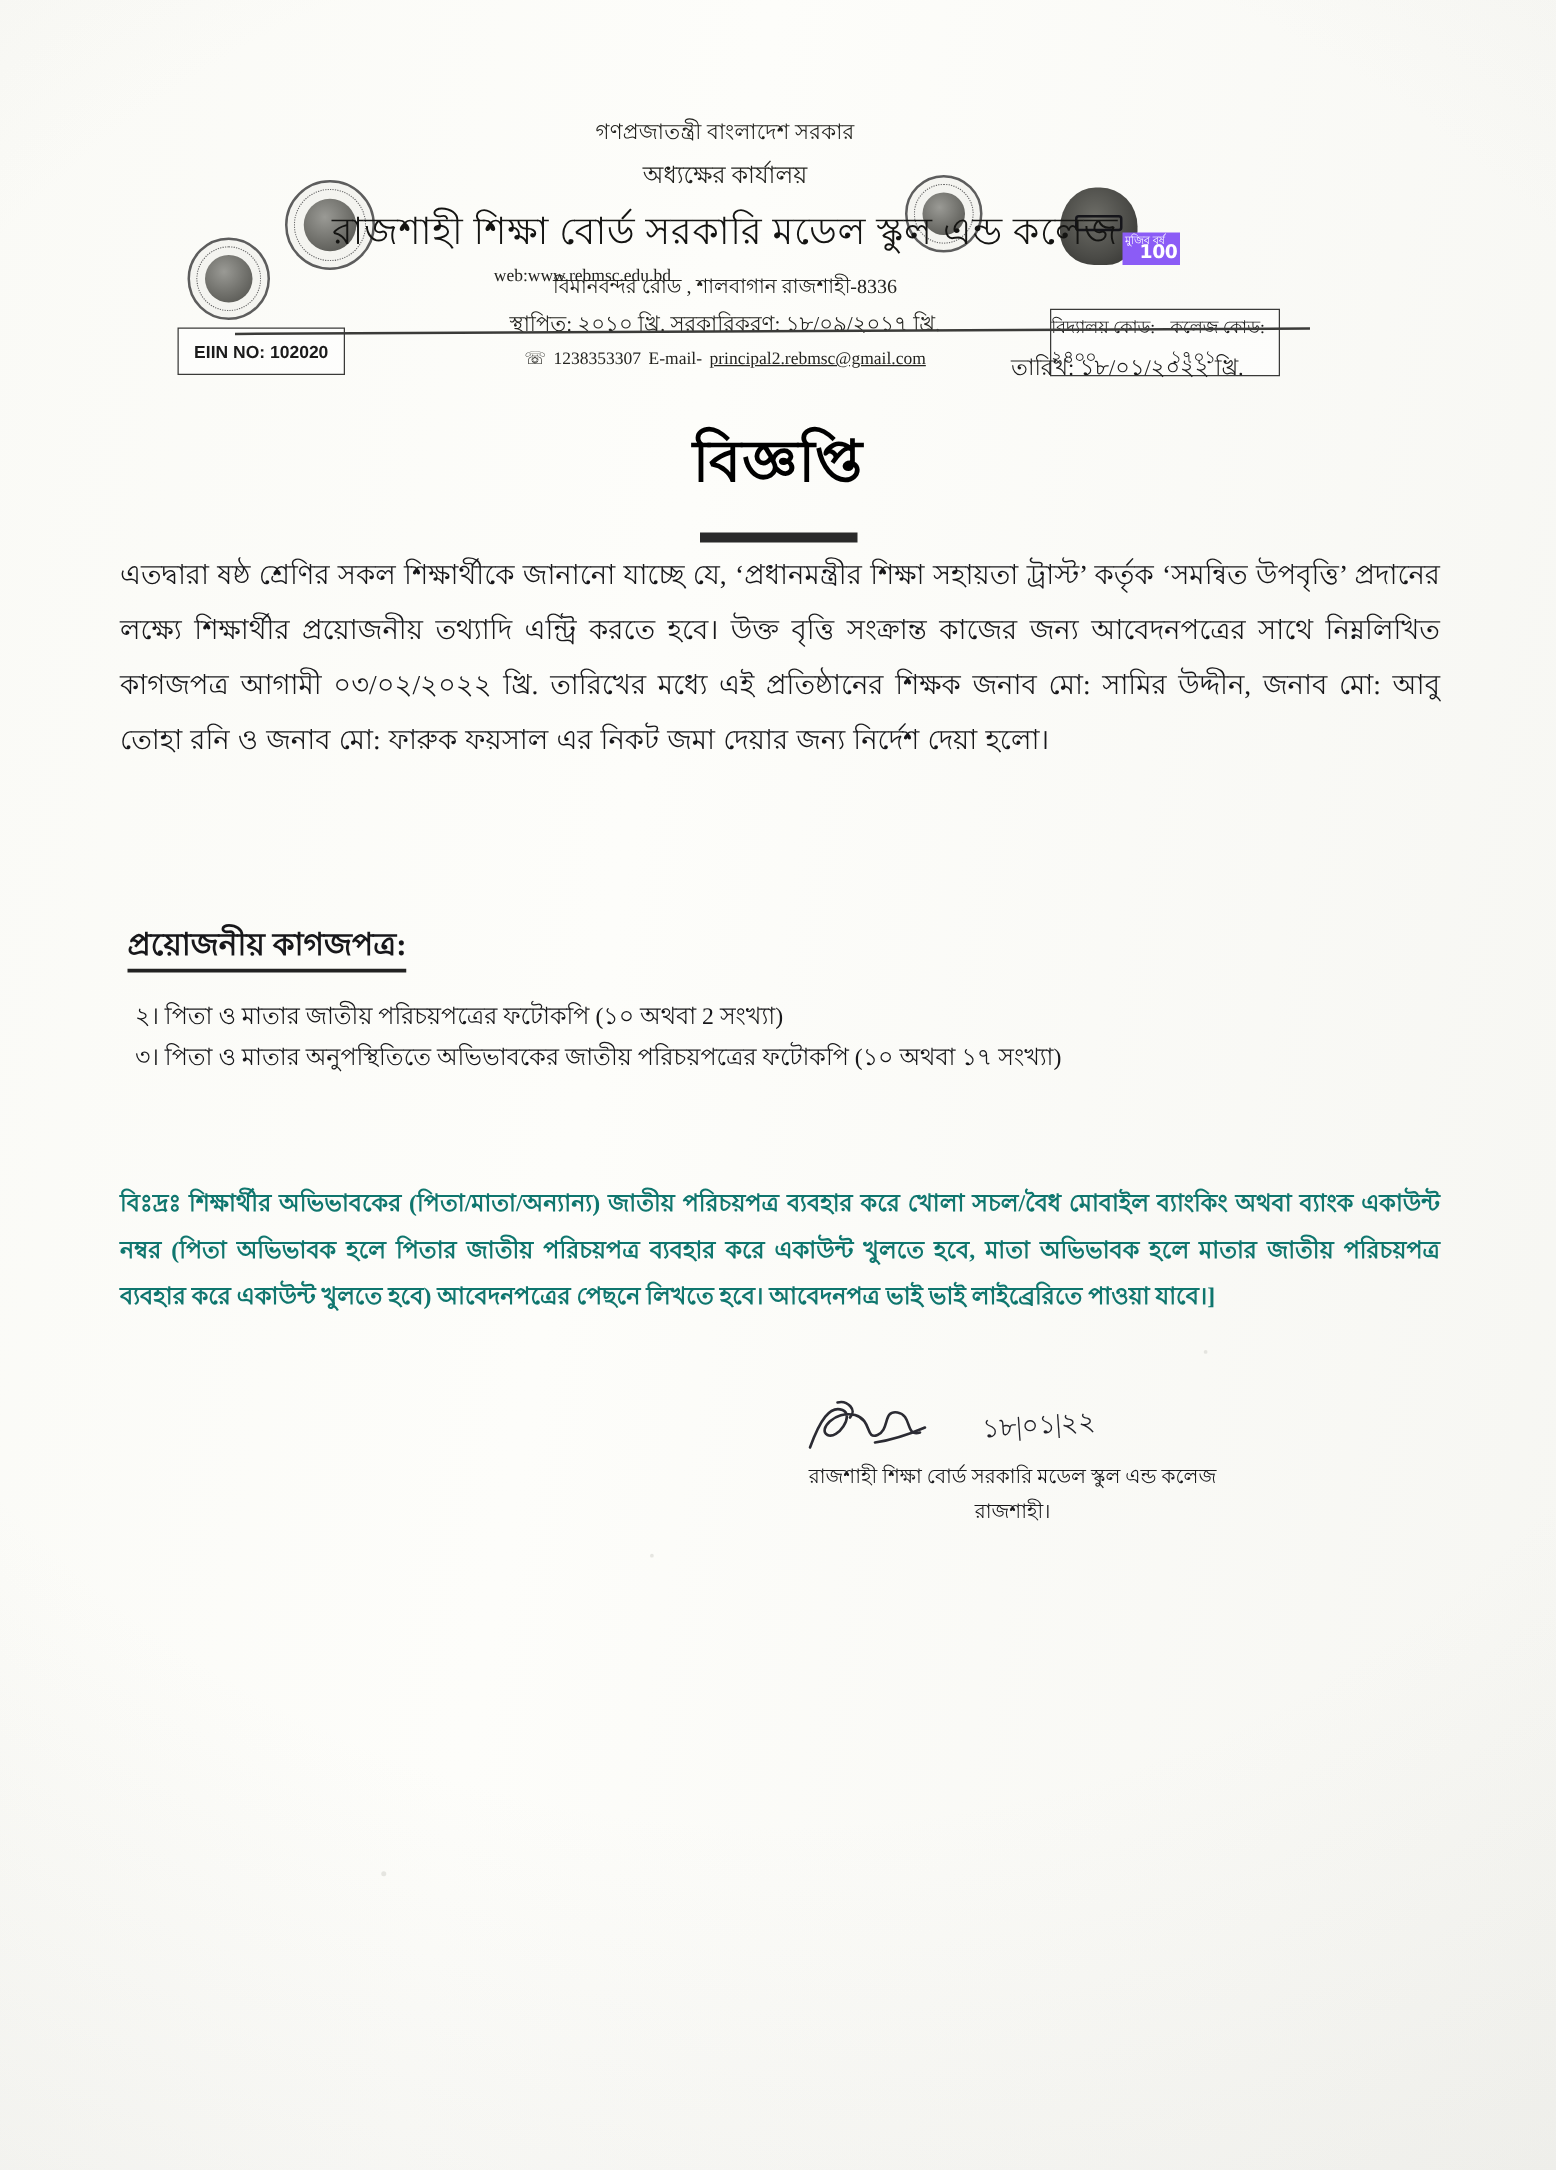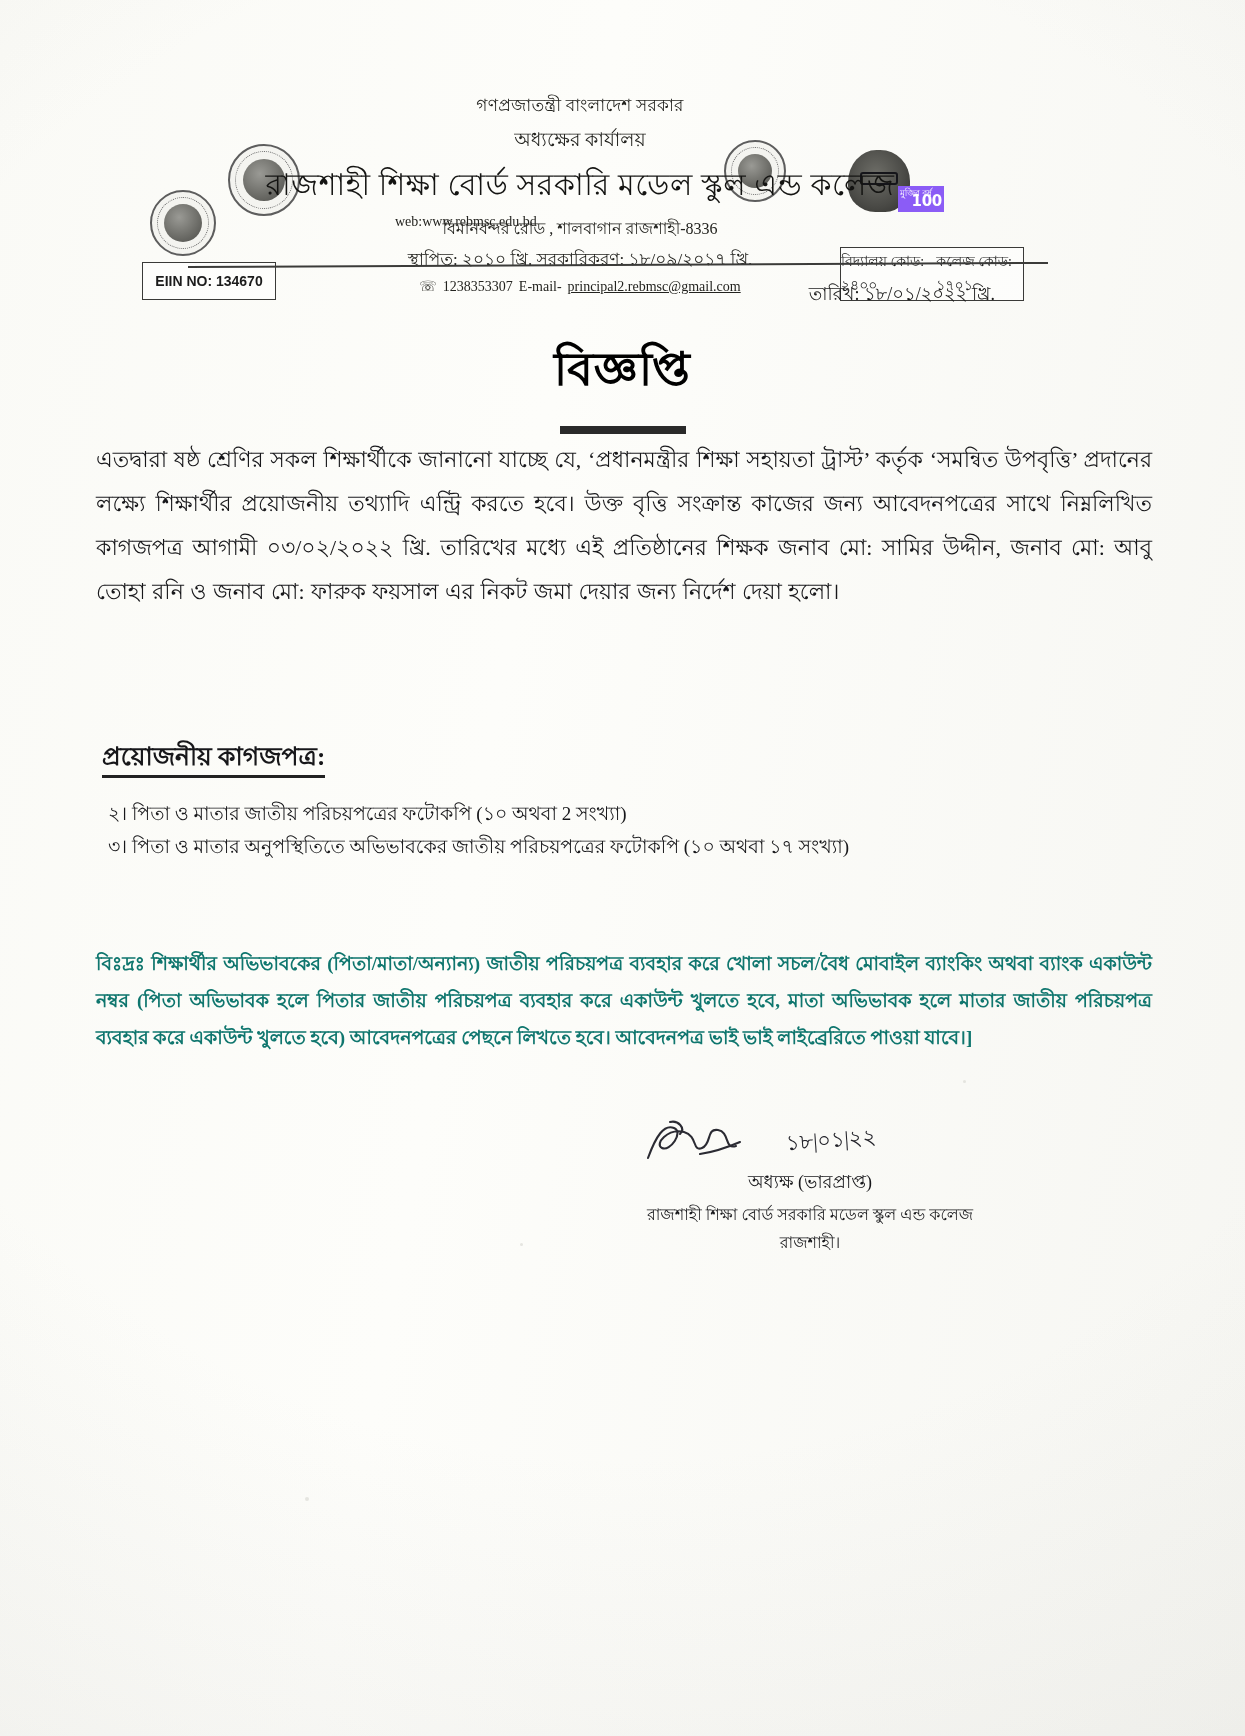--- a/index.html
+++ b/index.html
@@ -390,21 +390,21 @@
       <div class="hc-contact">
         <span class="phone-icon">☏</span>
         <span>1238353307</span>
         <span>E-mail-</span>
         <span class="mail-link">principal2.rebmsc@gmail.com</span>
       </div>
     </div>
 
     <div class="hc-web">web:www.rebmsc.edu.bd</div>
 
-    <div class="eiin-box">EIIN NO: 134670</div>
+    <div class="eiin-box">EIIN NO: 102020</div>
 
     <div class="code-box">
       <div>বিদ্যালয় কোড: ২৪০০</div>
       <div>কলেজ কোড: ১৭০১</div>
     </div>
   </div>
 
   <div class="head-rule"></div>
 
   <div class="date-line">তারিখ: ১৮/০১/২০২২ খ্রি.</div>
@@ -431,17 +431,16 @@
 
   <div class="sign-block">
     <div class="sign-scribble">
       <svg width="190" height="48" viewBox="0 0 190 48" fill="none" stroke="#2b2b33" stroke-width="2.1" stroke-linecap="round">
         <path d="M8 40 C16 18, 24 6, 34 10 C44 14, 30 34, 22 30 C14 26, 28 10, 44 14 C58 18, 52 34, 62 30 C72 26, 66 10, 78 12 C90 14, 84 32, 96 28"></path>
         <path d="M30 4 C38 2, 46 10, 40 16"></path>
         <path d="M60 36 C74 34, 86 30, 100 24"></path>
       </svg>
       <div class="sign-date">১৮|০১|২২</div>
     </div>
-    <div class="sign-role">অধ্যক্ষ (ভারপ্রাপ্ত)</div>
     <div class="sign-inst">রাজশাহী শিক্ষা বোর্ড সরকারি মডেল স্কুল এন্ড কলেজ</div>
     <div class="sign-city">রাজশাহী।</div>
   </div>
 </div>
 
 </body></html>

